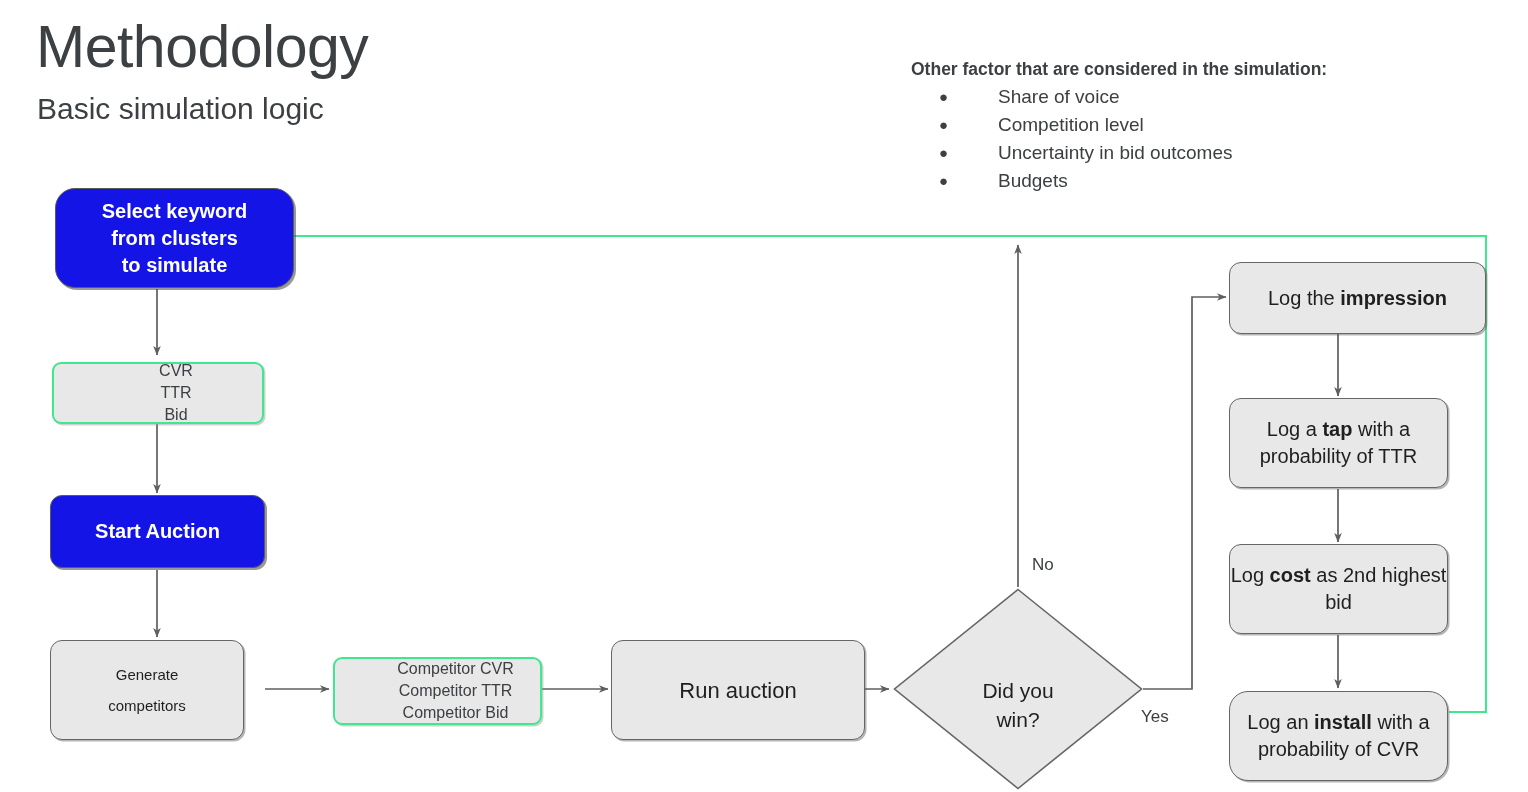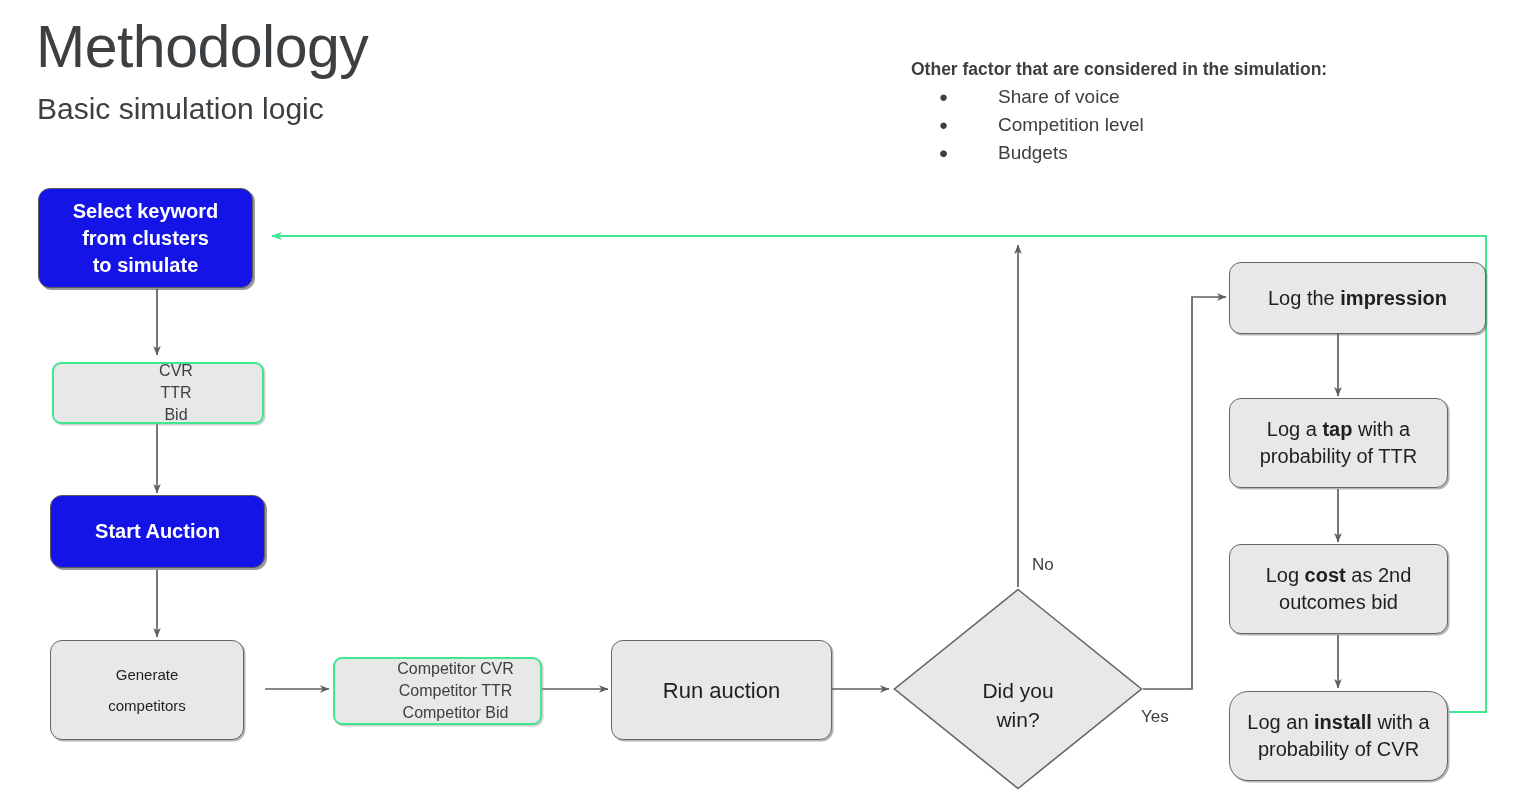--- a/index.html
+++ b/index.html
@@ -174,20 +174,21 @@
       <li>
         <span class="bullet">●</span>
         <span>Share of voice</span>
       </li>
       <li>
         <span class="bullet">●</span>
         <span>Competition level</span>
       </li>
       <li>
         <span class="bullet">●</span>
+        <span>Uncertainty in bid outcomes</span>
       </li>
       <li>
         <span class="bullet">●</span>
         <span>Budgets</span>
       </li>
     </ul>
   </div>
 
   <svg id="svg-edges" viewBox="0 0 1528 792" width="1528" height="792">
     <defs>
@@ -222,41 +223,41 @@
       <path d="M1338,489 L1338,542" marker-end="url(#arrow-grey)"></path>
 
       <path d="M1338,635 L1338,688" marker-end="url(#arrow-grey)"></path>
     </g>
 
     <g stroke="#3fe78f" stroke-width="2" fill="none">
       <path d="M1449,712 L1486,712 L1486,236 L272,236" marker-end="url(#arrow-green)"></path>
     </g>
   </svg>
 
-  <div class="node node-terminal" style="left:38px; top:188px; width:215px; height:100px;">
+  <div class="node node-terminal" style="left:55px; top:188px; width:239px; height:100px;border-radius:20px;">
     <span class="node-label">Select keyword<br>from clusters<br>to simulate</span>
   </div>
 
   <div class="node node-data" style="left:52px; top:362px; width:212px; height:62px;">
     <span class="node-label">CVR<br>TTR<br>Bid</span>
   </div>
 
   <div class="node node-terminal" style="left:50px; top:495px; width:215px; height:73px;">
     <span class="node-label">Start Auction</span>
   </div>
 
   <div class="node node-process" style="left:50px; top:640px; width:194px; height:100px; font-size:15px; line-height:31px;">
     <span class="node-label">Generate<br>competitors</span>
   </div>
 
   <div class="node node-data" style="left:333px; top:657px; width:209px; height:68px;">
     <span class="node-label">Competitor CVR<br>Competitor TTR<br>Competitor Bid</span>
   </div>
 
-  <div class="node node-process" style="left:611px; top:640px; width:221px; height:100px; font-size:22px; line-height:31px;">
+  <div class="node node-process" style="left:611px; top:640px; width:254px; height:100px; font-size:22px; line-height:31px;">
     <span class="node-label">Run auction</span>
   </div>
 
   <div id="decision">
     <svg width="250" height="202" viewBox="0 0 250 202">
       <polygon points="125,1.5 248.5,101 125,200.5 1.5,101" fill="#e8e8e8" stroke="#666666" stroke-width="1.6"></polygon>
     </svg>
     <span class="diamond-label">Did you<br>win?</span>
   </div>
 
@@ -270,21 +271,21 @@
   </div>
 
   <div class="node node-process" style="left:1229px; top:398px; width:219px; height:90px;">
     <span class="node-label">
       <span>Log a </span><b>tap</b><span> with a probability of TTR</span>
     </span>
   </div>
 
   <div class="node node-process" style="left:1229px; top:544px; width:219px; height:90px;">
     <span class="node-label">
-      <span>Log </span><b>cost</b><span> as 2nd outcomes bid</span>
+      <span>Log </span><b>cost</b><span> as 2nd highest bid</span>
     </span>
   </div>
 
   <div class="node node-process" style="left:1229px; top:691px; width:219px; height:90px;border-radius:19px;">
     <span class="node-label">
       <span>Log an </span><b>install</b><span> with a probability of CVR</span>
     </span>
   </div>
 
 </div>

